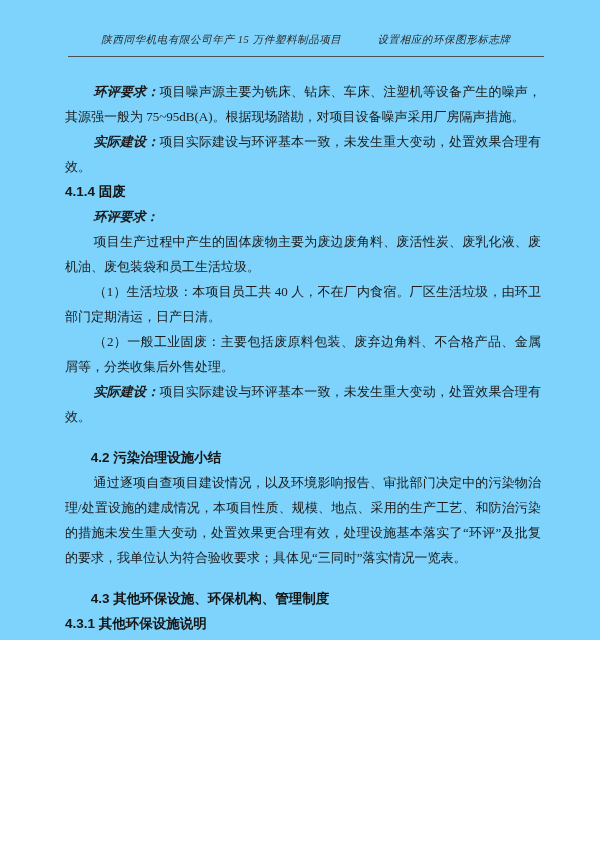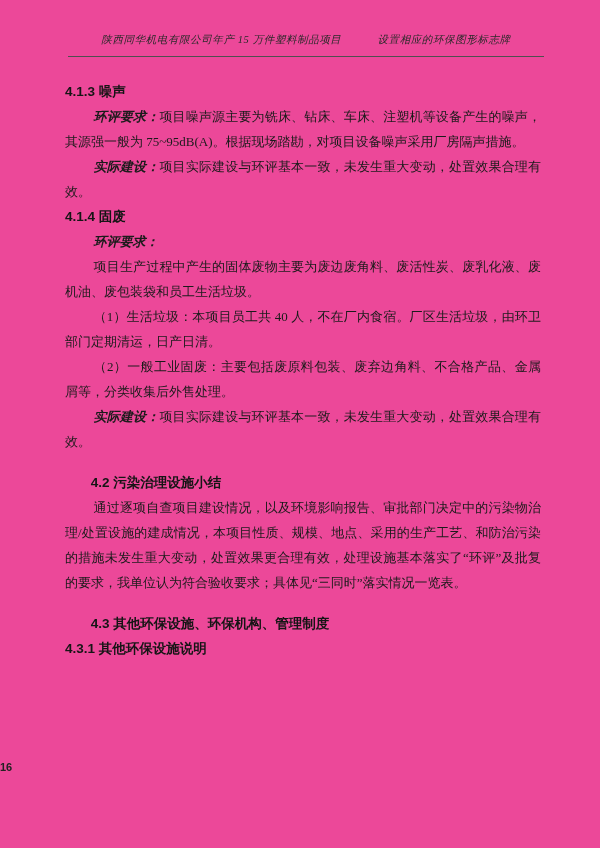--- a/index.html
+++ b/index.html
@@ -4,22 +4,22 @@
 <title>竣工环境保护验收监测报告 - 第16页</title>
 <style>
   html, body {
     margin: 0;
     padding: 0;
     background: #ffffff;
   }
   .page {
     position: relative;
     width: 600px;
-    height: 848px;
-    background: #ec4899;
+    height: 640px;
+    background: #7dd3fc;
     overflow: hidden;
     font-family: "Liberation Serif", "DejaVu Serif", serif;
     color: #1b1b1b;
   }
   .header {
     position: absolute;
     left: 68px;
     right: 56px;
     top: 33px;
     display: flex;
@@ -84,21 +84,20 @@
 
 <div class="page">
 
   <div class="header">
     <span>陕西同华机电有限公司年产 15 万件塑料制品项目</span>
     <span>设置相应的环保图形标志牌</span>
   </div>
 
   <div class="content">
 
-  <div class="heading">4.1.3 噪声</div>
       <p class="para"><strong>环评要求：</strong>项目噪声源主要为铣床、钻床、车床、注塑机等设备产生的噪声，其源强一般为 75~95dB(A)。根据现场踏勘，对项目设备噪声采用厂房隔声措施。</p>
       <p class="para"><strong>实际建设：</strong>项目实际建设与环评基本一致，未发生重大变动，处置效果合理有效。</p>
       <div class="heading">4.1.4 固废</div>
       <p class="para"><strong>环评要求：</strong></p>
       <p class="para">项目生产过程中产生的固体废物主要为废边废角料、废活性炭、废乳化液、废机油、废包装袋和员工生活垃圾。</p>
       <p class="para">（1）生活垃圾：本项目员工共 40 人，不在厂内食宿。厂区生活垃圾，由环卫部门定期清运，日产日清。</p>
       <p class="para">（2）一般工业固废：主要包括废原料包装、废弃边角料、不合格产品、金属屑等，分类收集后外售处理。</p>
       <p class="para"><strong>实际建设：</strong>项目实际建设与环评基本一致，未发生重大变动，处置效果合理有效。</p>
       <div class="heading-sub">4.2 污染治理设施小结</div>
       <p class="para">通过逐项自查项目建设情况，以及环境影响报告、审批部门决定中的污染物治理/处置设施的建成情况，本项目性质、规模、地点、采用的生产工艺、和防治污染的措施未发生重大变动，处置效果更合理有效，处理设施基本落实了“环评”及批复的要求，我单位认为符合验收要求；具体见“三同时”落实情况一览表。</p>

